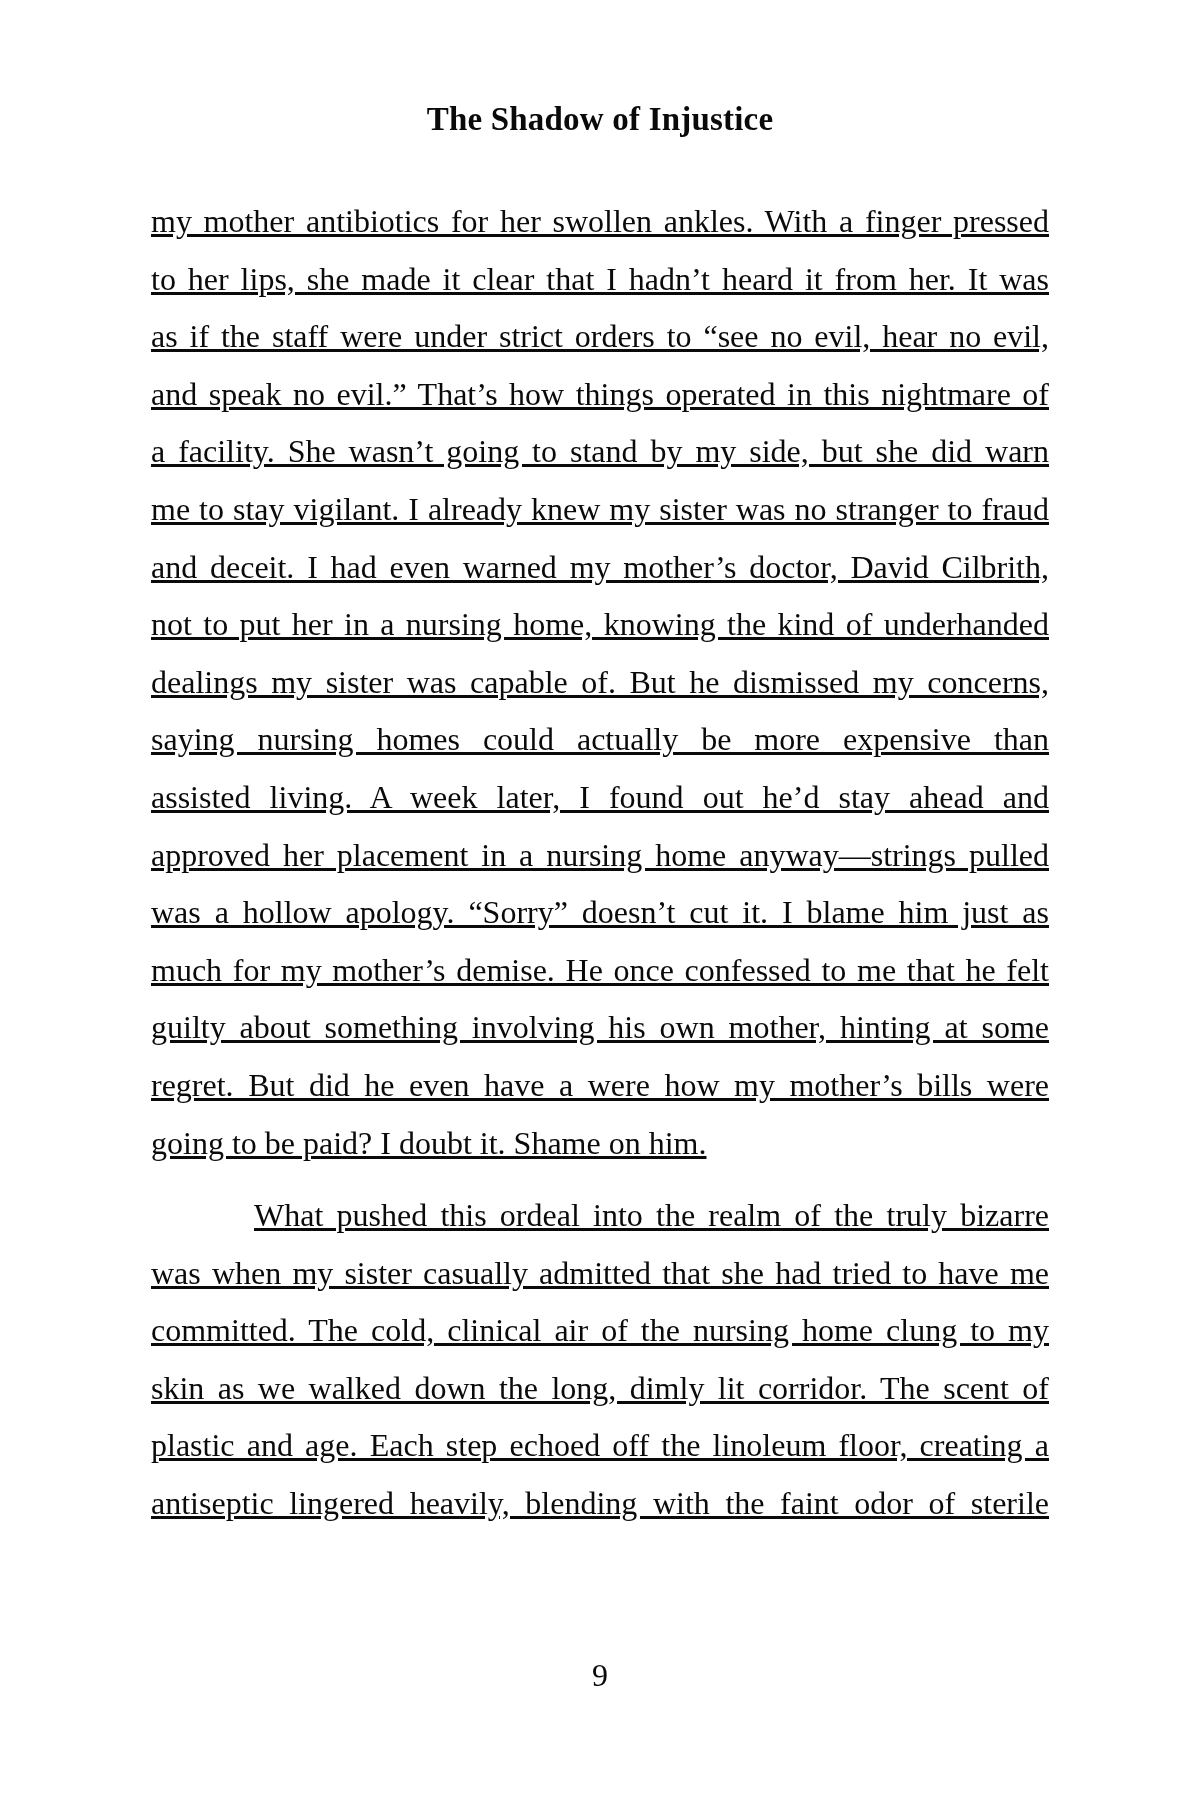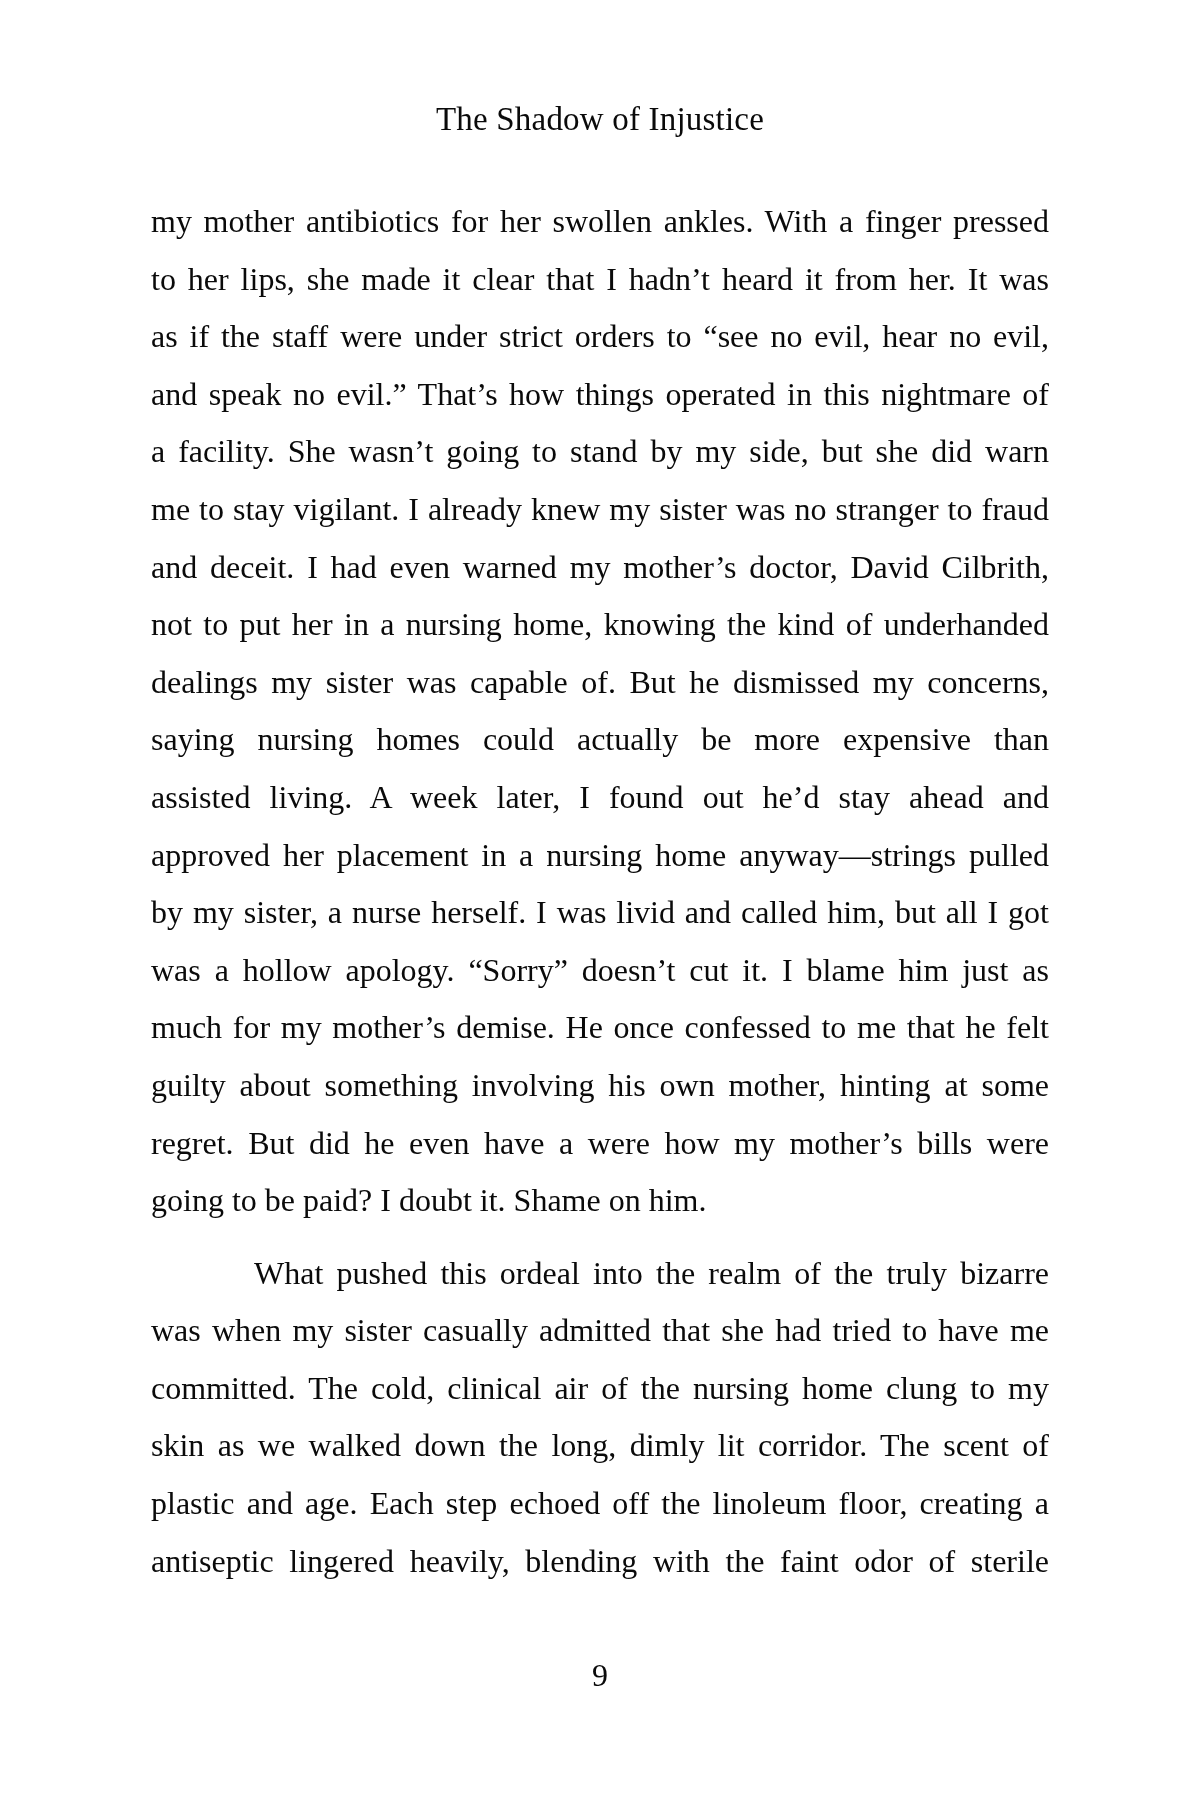--- a/index.html
+++ b/index.html
@@ -15,25 +15,26 @@
     color: #0a0a0a;
     font-family: "Liberation Serif", "DejaVu Serif", serif;
     overflow: hidden;
   }
   .title {
     margin: 0;
     padding-top: 99px;
     text-align: center;
     font-size: 33px;
     line-height: 40px;
-    font-weight: 400;
+    font-weight: 700;
     letter-spacing: 0.2px;
   }
   .body-text {
     margin: 54px 151px 0 151px;
+    text-decoration: underline;
   }
   .paragraph {
     margin: 0;
   }
   .paragraph + .paragraph {
     margin-top: 15px;
   }
   .line {
     font-size: 32px;
     line-height: 57.6px;
@@ -69,21 +70,20 @@
         <div class="line">as if the staff were under strict orders to “see no evil, hear no evil,</div>
         <div class="line">and speak no evil.” That’s how things operated in this nightmare of</div>
         <div class="line">a facility. She wasn’t going to stand by my side, but she did warn</div>
         <div class="line">me to stay vigilant. I already knew my sister was no stranger to fraud</div>
         <div class="line">and deceit. I had even warned my mother’s doctor, David Cilbrith,</div>
         <div class="line">not to put her in a nursing home, knowing the kind of underhanded</div>
         <div class="line">dealings my sister was capable of. But he dismissed my concerns,</div>
         <div class="line">saying nursing homes could actually be more expensive than</div>
         <div class="line">assisted living. A week later, I found out he’d stay ahead and</div>
         <div class="line">approved her placement in a nursing home anyway—strings pulled</div>
-        <div class="line">by my sister, a nurse herself. I was livid and called him, but all I got</div>
         <div class="line">was a hollow apology. “Sorry” doesn’t cut it. I blame him just as</div>
         <div class="line">much for my mother’s demise. He once confessed to me that he felt</div>
         <div class="line">guilty about something involving his own mother, hinting at some</div>
         <div class="line">regret. But did he even have a were how my mother’s bills were</div>
         <div class="line last">going to be paid? I doubt it. Shame on him.</div>
       </div>
       <div class="paragraph">
         <div class="line indent">What pushed this ordeal into the realm of the truly bizarre</div>
         <div class="line">was when my sister casually admitted that she had tried to have me</div>
         <div class="line">committed. The cold, clinical air of the nursing home clung to my</div>

